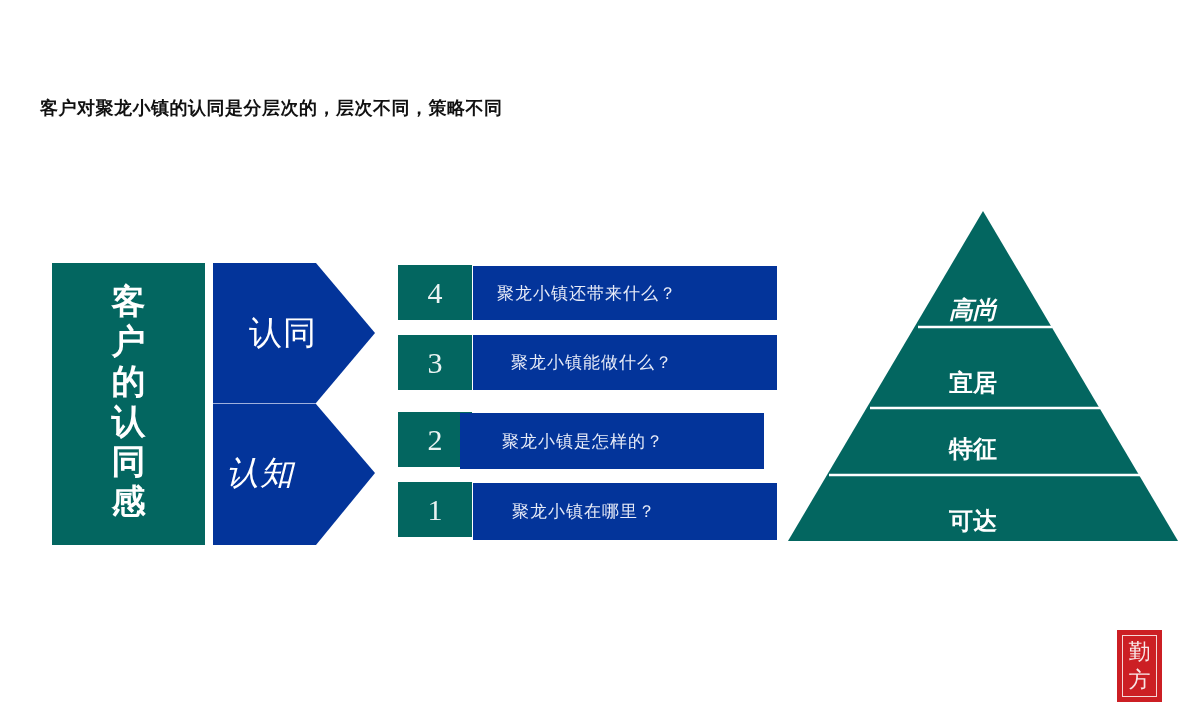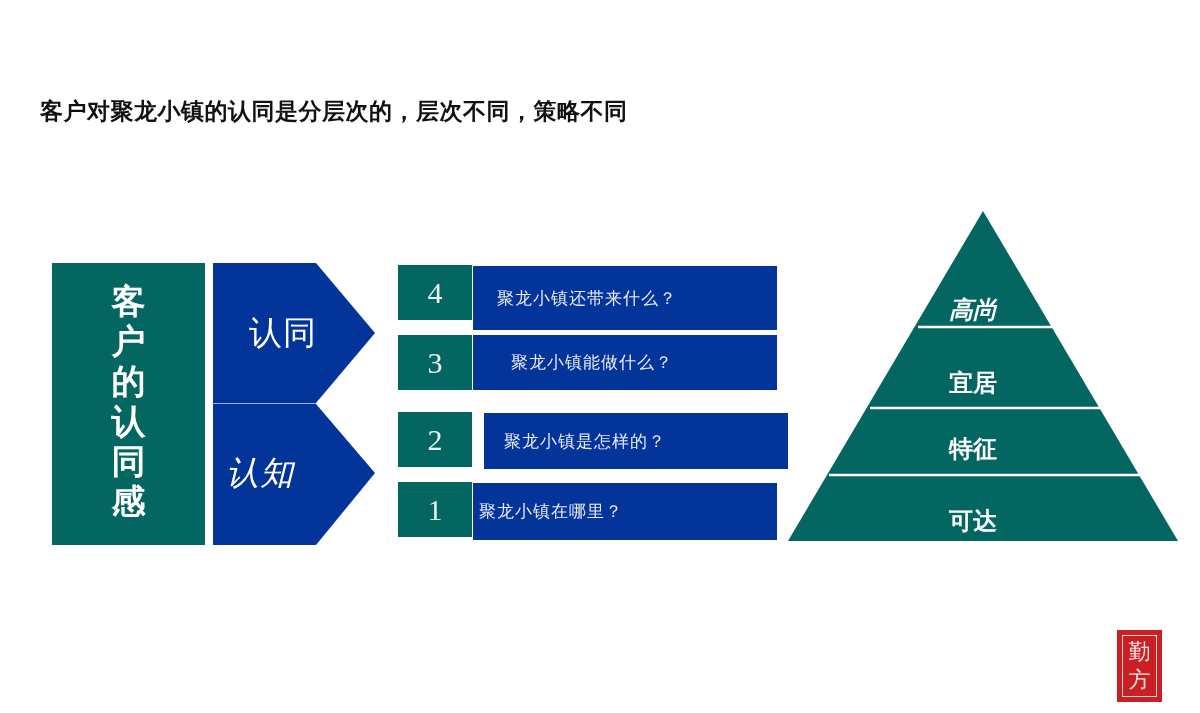--- a/index.html
+++ b/index.html
@@ -3,21 +3,21 @@
 <meta charset="utf-8">
 <style>
   html, body { margin:0; padding:0; }
   body {
     width:1200px; height:713px; position:relative; overflow:hidden;
     background:#ffffff;
     font-family:"DejaVu Sans","Liberation Sans",sans-serif;
   }
   .abs { position:absolute; }
   .title {
-    left:40px; top:96px; font-size:23px; font-weight:bold; color:#111;
+    left:40px; top:96px; font-size:18px; font-weight:bold; color:#111;
     letter-spacing:0.5px; white-space:nowrap;
   }
   .green-block {
     left:52px; top:263px; width:153px; height:282px; background:#036660;
   }
   .vert-text {
     position:absolute; left:0; top:18px; width:100%;
     color:#fff; font-size:34px; font-weight:bold; text-align:center;
     line-height:40px; font-family:"DejaVu Serif","Liberation Serif",serif;
   }
@@ -71,30 +71,30 @@
 
 <svg class="abs chev-svg" width="165" height="283" viewBox="0 0 165 283">
   <polygon points="0,0 103,0 162,70 103,140 0,140" fill="#03349a"></polygon>
   <polygon points="0,141 103,141 162,210 103,282 0,282" fill="#03349a"></polygon>
   <line x1="0" y1="140.5" x2="103" y2="140.5" stroke="#9fb0dc" stroke-width="1"></line>
 </svg>
 <div class="abs chev-label" style="left:225px; top:311px;margin-left:24px;">认同</div>
 <div class="abs chev-label" style="left:226px; top:451px;font-style:italic;">认知</div>
 
 <div class="abs row-num" style="left:398px; top:265px;">4</div>
-<div class="abs row-q" style="left:473px; top:266px; height:64px; padding-left:24px; box-sizing:border-box;">聚龙小镇还带来什么？</div>
+<div class="abs row-q" style="left:473px; top:266px; height:54px; padding-left:24px; box-sizing:border-box;">聚龙小镇还带来什么？</div>
 
 <div class="abs row-num" style="left:398px; top:335px;">3</div>
 <div class="abs row-q" style="left:473px; top:335px; height:55px; padding-left:38px; box-sizing:border-box;">聚龙小镇能做什么？</div>
 
 <div class="abs row-num" style="left:398px; top:412px;">2</div>
-<div class="abs row-q" style="left:484px; top:413px; height:56px; padding-left:20px; box-sizing:border-box;">聚龙小镇是怎样的？</div>
+<div class="abs row-q" style="left:460px; top:413px; height:56px; padding-left:42px; box-sizing:border-box;">聚龙小镇是怎样的？</div>
 
 <div class="abs row-num" style="left:398px; top:482px;">1</div>
-<div class="abs row-q" style="left:473px; top:483px; height:57px; padding-left:6px; box-sizing:border-box;">聚龙小镇在哪里？</div>
+<div class="abs row-q" style="left:473px; top:483px; height:57px; padding-left:39px; box-sizing:border-box;">聚龙小镇在哪里？</div>
 
 <svg class="abs" style="left:780px; top:205px;" width="410" height="345" viewBox="0 0 410 345">
   <polygon points="203,6 398,336 8,336" fill="#036660"></polygon>
   <line x1="138" y1="122" x2="272" y2="122" stroke="#ffffff" stroke-width="2.5"></line>
   <line x1="90" y1="203" x2="320" y2="203" stroke="#ffffff" stroke-width="2.5"></line>
   <line x1="49" y1="270" x2="360" y2="270" stroke="#ffffff" stroke-width="2.5"></line>
 </svg>
 <div class="abs pyr-label" style="left:913px; top:294px;font-style:italic;">高尚</div>
 <div class="abs pyr-label" style="left:913px; top:367px;">宜居</div>
 <div class="abs pyr-label" style="left:913px; top:433px;">特征</div>

